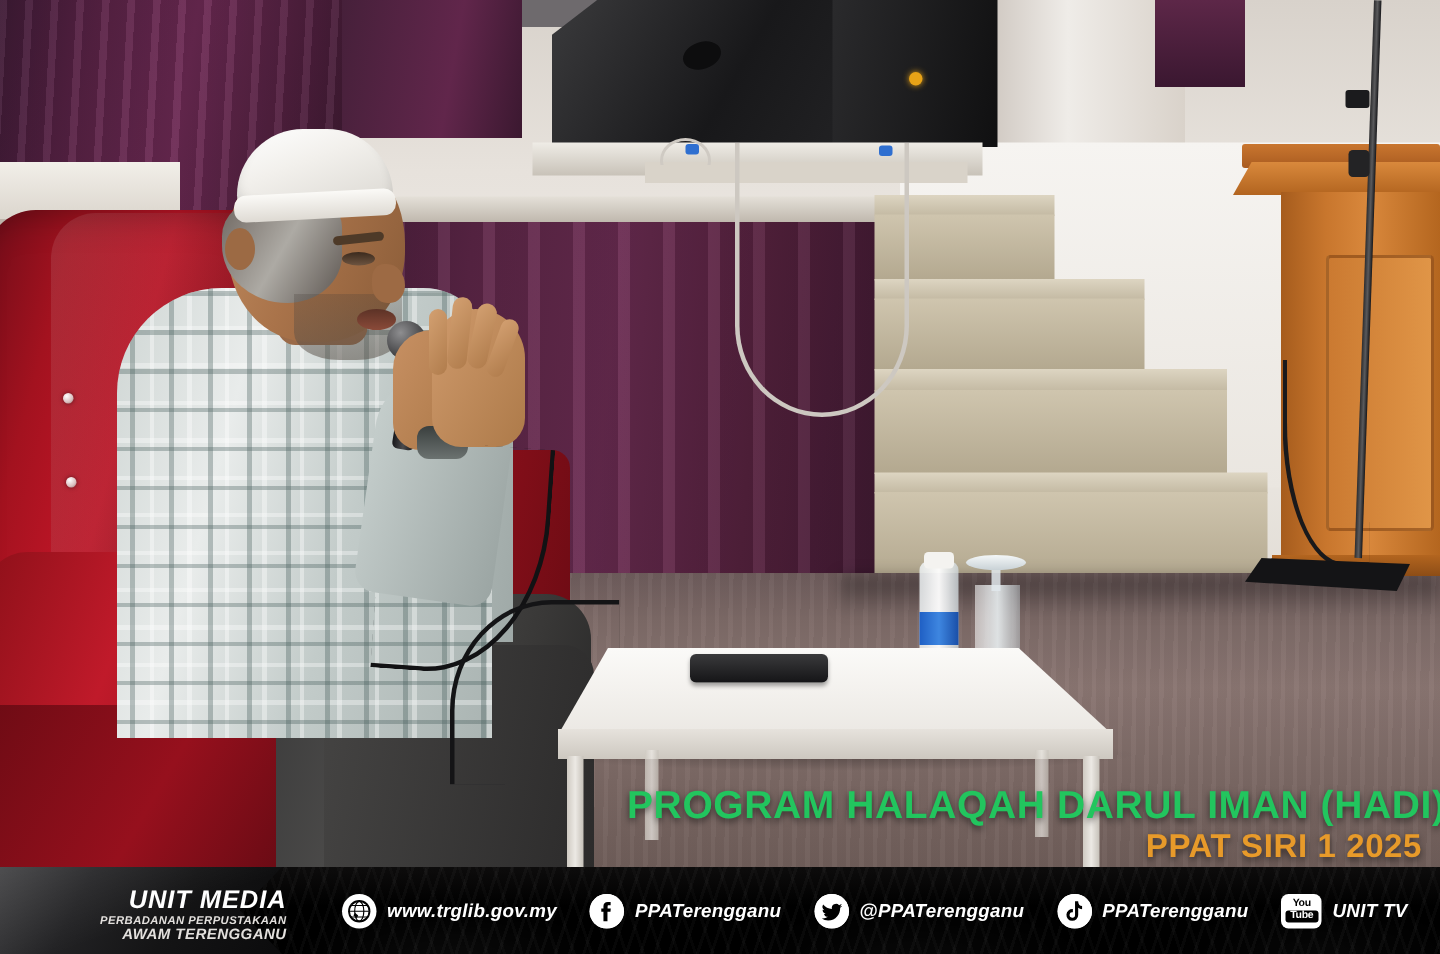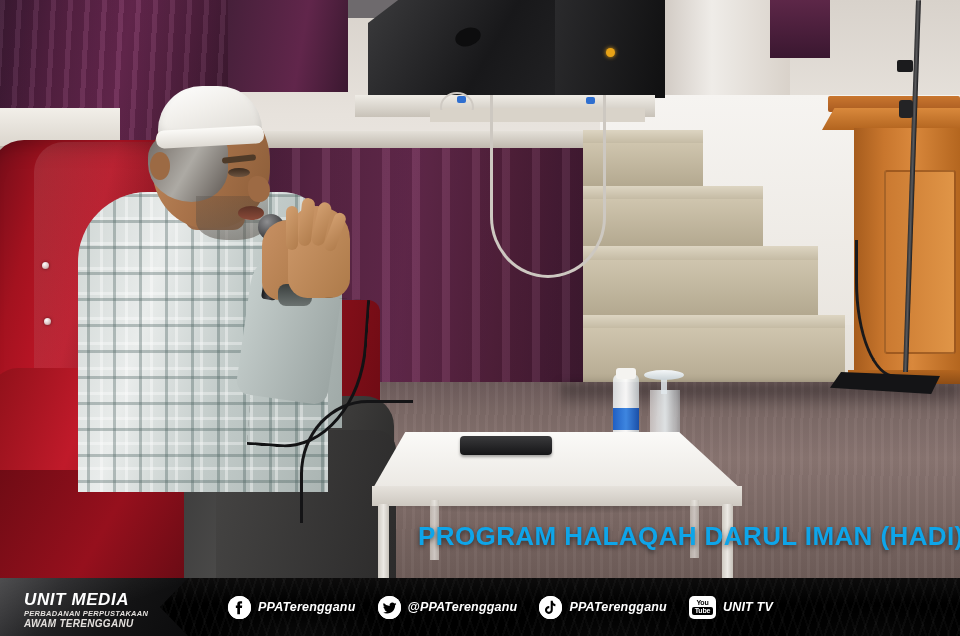--- a/index.html
+++ b/index.html
@@ -209,42 +209,42 @@
         background:linear-gradient(90deg,#1f5fc4,#3e86e0 50%,#1a4fa8);}
   .glass{position:absolute;left:648px;top:370px;width:36px;height:86px;}
   .glass-bowl{position:absolute;left:650px;top:390px;width:30px;height:62px;border-radius:0 0 14px 14px;
         background:linear-gradient(90deg,rgba(255,255,255,.55),rgba(232,238,240,.9),rgba(190,200,205,.5));}
   .glass-foot{position:absolute;left:644px;top:370px;width:40px;height:10px;border-radius:50%;
         background:linear-gradient(180deg,#f4f7f8,#c9d2d6);}
   .glass-stem{position:absolute;left:661px;top:378px;width:6px;height:16px;background:rgba(225,232,236,.85);}
 
   
   .title-wrap{position:absolute;left:418px;top:521px;width:530px;text-align:right;}
-  .title-main{font-size:26px;font-weight:700;color:#0ea5e9;letter-spacing:.4px;line-height:30px;
+  .title-main{font-size:26px;font-weight:700;color:#22c55e;letter-spacing:.4px;line-height:30px;
         text-shadow:0 2px 5px rgba(0,0,0,.55);white-space:nowrap;}
   .title-sub{font-size:22px;font-weight:700;color:#E79A2A;letter-spacing:.4px;line-height:26px;
         text-shadow:0 2px 5px rgba(0,0,0,.55);white-space:nowrap;}
 
   
   .footer{position:absolute;left:0;bottom:0;width:960px;height:58px;
         background:linear-gradient(180deg,#0d0c0c 0%,#000 45%,#000 100%);overflow:hidden;}
   .footer-leaf{position:absolute;inset:0;opacity:.55;
         background:
           repeating-linear-gradient(108deg,rgba(255,255,255,.055) 0 2px,rgba(0,0,0,0) 2px 9px),
           repeating-linear-gradient(72deg,rgba(255,255,255,.045) 0 2px,rgba(0,0,0,0) 2px 11px),
           radial-gradient(ellipse 150px 46px at 300px 58px,rgba(255,255,255,.07),rgba(0,0,0,0) 70%),
           radial-gradient(ellipse 170px 50px at 610px 60px,rgba(255,255,255,.06),rgba(0,0,0,0) 70%),
           radial-gradient(ellipse 150px 44px at 880px 56px,rgba(255,255,255,.05),rgba(0,0,0,0) 70%);}
   .ribbon{position:absolute;left:0;top:0;width:200px;height:58px;
         background:linear-gradient(118deg,#3a3a3c 0%,#222224 28%,#141415 58%,#0a0a0b 100%);
         clip-path:polygon(0 0,188px 0,160px 29px,188px 58px,0 58px);}
   .ribbon-gloss{position:absolute;left:0;top:0;width:200px;height:58px;
         background:linear-gradient(160deg,rgba(255,255,255,.10),rgba(255,255,255,0) 55%);
         clip-path:polygon(0 0,188px 0,160px 29px,188px 58px,0 58px);}
-  .unit-media{position:absolute;left:24px;top:12px;width:150px;text-align:left;}
+  .unit-media{position:absolute;left:41px;top:12px;width:150px;text-align:right;}
   .um-title{font-size:17px;font-weight:700;font-style:italic;color:#fff;letter-spacing:.6px;line-height:19px;}
   .um-sub1{font-size:7.5px;font-weight:700;font-style:italic;color:#e3e0dd;letter-spacing:.3px;line-height:10px;}
   .um-sub2{font-size:10px;font-weight:700;font-style:italic;color:#e3e0dd;letter-spacing:.3px;line-height:10px;}
 
   .socials{position:absolute;left:228px;top:0;height:58px;display:flex;align-items:center;gap:0;}
   .soc{display:flex;align-items:center;margin-right:22px;}
   .soc-label{font-size:12.5px;font-weight:700;font-style:italic;color:#fff;letter-spacing:.2px;
         margin-left:7px;white-space:nowrap;}
   .ic{width:23px;height:23px;border-radius:50%;background:#fff;display:flex;align-items:center;
         justify-content:center;flex:0 0 auto;}
@@ -368,36 +368,54 @@
     <div class="phone"></div>
     <div class="tbl-edge"></div>
     <div class="tbl-leg tlg3"></div>
     <div class="tbl-leg tlg4"></div>
     <div class="tbl-leg tlg1"></div>
     <div class="tbl-leg tlg2"></div>
   </div>
 
   <div class="title-wrap">
     <div class="title-main">PROGRAM HALAQAH DARUL IMAN (HADI)</div>
+    <div class="title-sub">PPAT SIRI 1 2025</div>
   </div>
 
   <div class="footer">
     <div class="footer-leaf"></div>
 
     <div class="ribbon"></div>
     <div class="ribbon-gloss"></div>
 
     <div class="unit-media">
       <div class="um-title">UNIT MEDIA</div>
       <div class="um-sub1">PERBADANAN PERPUSTAKAAN</div>
       <div class="um-sub2">AWAM TERENGGANU</div>
     </div>
 
     <div class="socials">
 
+      <div class="soc">
+        <span class="ic">
+          <svg width="17" height="17" viewBox="0 0 24 24">
+            <circle cx="12" cy="12" r="10.5" fill="#000"></circle>
+            <circle cx="12" cy="12" r="9.3" fill="#fff"></circle>
+            <g fill="none" stroke="#000" stroke-width="1.1">
+              <circle cx="12" cy="12" r="9.3"></circle>
+              <ellipse cx="12" cy="12" rx="4.3" ry="9.3"></ellipse>
+              <line x1="2.7" y1="12" x2="21.3" y2="12"></line>
+              <line x1="4.2" y1="6.6" x2="19.8" y2="6.6"></line>
+              <line x1="4.2" y1="17.4" x2="19.8" y2="17.4"></line>
+            </g>
+            <path d="M8 13.5 l3 2.6 l-1.3 2.2 l-3.2 -2.4 z" fill="#000"></path>
+          </svg>
+        </span>
+        <span class="soc-label">www.trglib.gov.my</span>
+      </div>
 
       <div class="soc">
         <span class="ic">
           <svg width="23" height="23" viewBox="0 0 24 24">
             <circle cx="12" cy="12" r="12" fill="#fff"></circle>
             <path d="M14.6 12.4h-2.1V19h-2.8v-6.6H8.2V10h1.5V8.6c0-1.9 .9-3.1 3.1-3.1h1.9v2.4h-1.2c-.8 0-.9 .3-.9 .9V10h2.2l-.2 2.4z" fill="#000"></path>
           </svg>
         </span>
         <span class="soc-label">PPATerengganu</span>
       </div>

